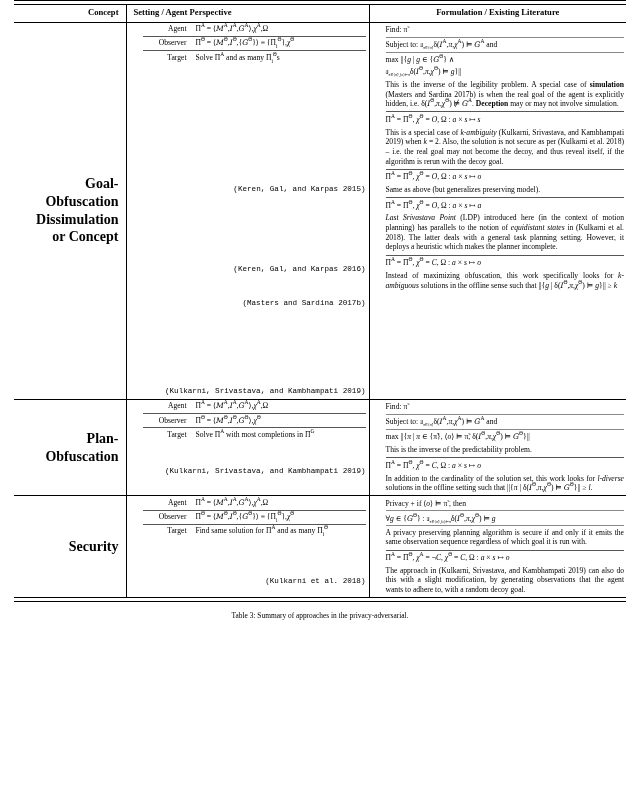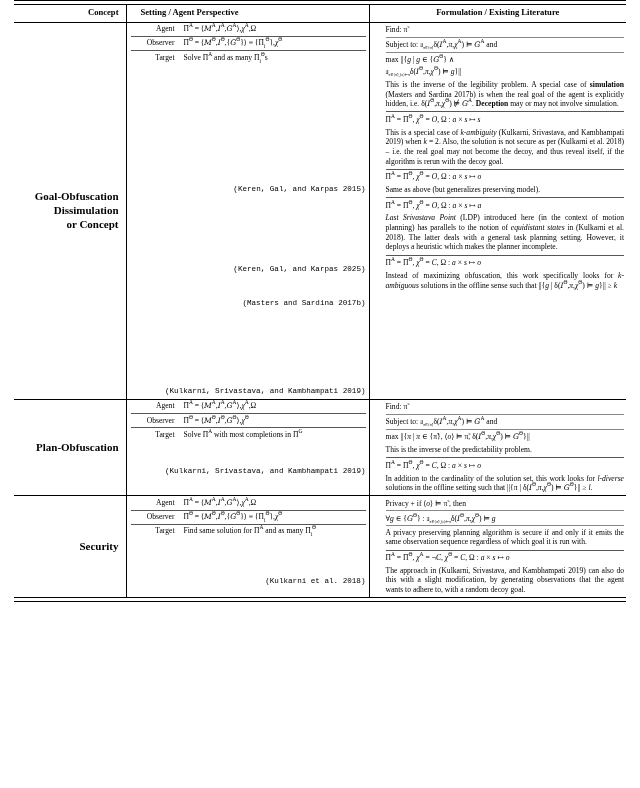--- a/index.html
+++ b/index.html
@@ -53,37 +53,37 @@
   }
 
   thead th {
     font-weight: bold;
     font-size: 8.6px;
     padding: 2.5px 4px 3.5px 4px;
     border-bottom: 0.8px solid #000;
     vertical-align: bottom;
   }
   th.h-concept { text-align: right; padding-right: 7px; }
-  th.h-setting { text-align: left; border-left: 0.8px solid #000; padding-left: 14px; }
+  th.h-setting { text-align: left; border-left: 0.8px solid #000; padding-left: 7px; }
   th.h-form    { text-align: center; border-left: 0.8px solid #000; margin-left: 32px; }
 
   td {
     vertical-align: top;
     padding: 0;
   }
   td.concept {
     text-align: right;
     font-weight: bold;
-    font-size: 11px;
+    font-size: 14px;
     padding-right: 7px;
     vertical-align: middle;
   }
   td.mid {
     border-left: 0.8px solid #000;
-    padding: 0 3px 0 4px;
+    padding: 0 3px 0 16px;
     margin-top: 40px;
   }
   td.form {
     border-left: 0.8px solid #000;
     padding: 0 2px 0 16px;
   }
   
   tr.sect-div > td {
     border-top: 0.9px solid #000;
     height: 0;
@@ -192,21 +192,21 @@
               <td class="role">Target</td>
               <td class="m">
                 Solve Π<sup class="s">A</sup> and as many Π<sub class="s">i</sub><sup class="s">Θ</sup>s
               </td>
             </tr>
           </tbody>
             </table>
           <div style="height:118px"></div>
           <div class="cite">(Keren, Gal, and Karpas 2015)</div>
           <div style="height:66px"></div>
-          <div class="cite">(Keren, Gal, and Karpas 2025)</div>
+          <div class="cite">(Keren, Gal, and Karpas 2016)</div>
           <div style="height:19px"></div>
           <div class="cite">(Masters and Sardina 2017b)</div>
           <div style="height:73px"></div>
           <div class="cite">(Kulkarni, Srivastava, and Kambhampati 2019)</div>
         </td>
 
         <td class="form">
           <div class="formula">Find: <span class="m">π̃</span></div>
           <div class="formula topline2">
             Subject to: <span class="sm m">∃<sub class="s">π̃∈{π̃}</sub></span><span class="m">δ(<span class="cal">I</span><sup class="s">A</sup>,<i class="v">π</i>,<i class="v">χ</i><sup class="s">A</sup>) ⊨ <span class="cal">G</span><sup class="s">A</sup></span> and
@@ -354,14 +354,15 @@
           </div>
           <div class="para">The approach in (Kulkarni, Srivastava, and Kambhampati 2019) can also do this with a slight modification, by generating observations that the agent wants to adhere to, with a random decoy goal.</div>
         </td>
       </tr>
 
     </tbody>
   </table>
 
   <div class="rule-bottom"></div>
 
+  <div class="caption">Table 3: Summary of approaches in the privacy-adversarial.</div>
 
 </div>
 
 </body></html>

